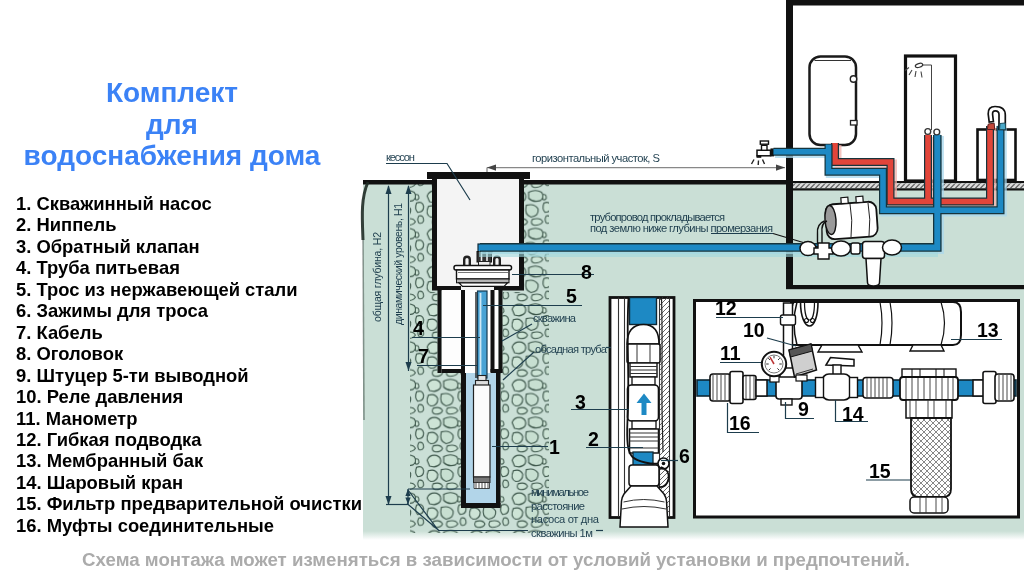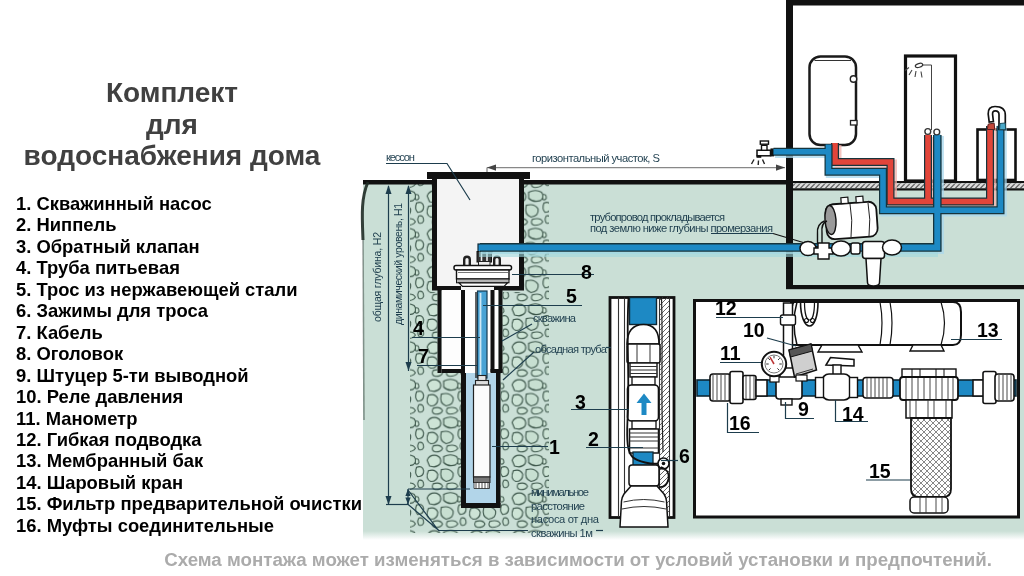--- a/index.html
+++ b/index.html
@@ -1,21 +1,21 @@
 <!DOCTYPE html>
 <html><head><meta charset="utf-8">
 <style>
 html,body{margin:0;padding:0;width:1024px;height:576px;background:#fff;overflow:hidden}
 *{box-sizing:border-box}
 .abs{position:absolute}
 .title{position:absolute;left:0;top:77px;width:344px;text-align:center;
- font:bold 28px "Liberation Sans",sans-serif;color:#404040;line-height:31.5px}
+ font:bold 28px "Liberation Sans",sans-serif;color:#3b82f6;line-height:31.5px}
 .list{position:absolute;left:16px;top:193px;font:bold 18.4px "Liberation Sans",sans-serif;
  color:#000;line-height:21.45px}
-.cap{position:absolute;left:0;top:549px;width:992px;text-align:right;
+.cap{position:absolute;left:0;top:549px;width:992px;text-align:center;
  font:bold 18.7px "Liberation Sans",sans-serif;color:#ababab}
 </style></head>
 <body>
 <div class="title">Комплект<br>для<br>водоснабжения дома</div>
 <div class="list">1.&nbsp;Скважинный насос<br>2.&nbsp;Ниппель<br>3.&nbsp;Обратный клапан<br>4.&nbsp;Труба питьевая<br>5.&nbsp;Трос из нержавеющей стали<br>6.&nbsp;Зажимы для троса<br>7.&nbsp;Кабель<br>8.&nbsp;Оголовок<br>9.&nbsp;Штуцер 5-ти выводной<br>10.&nbsp;Реле давления<br>11.&nbsp;Манометр<br>12.&nbsp;Гибкая подводка<br>13.&nbsp;Мембранный бак<br>14.&nbsp;Шаровый кран<br>15.&nbsp;Фильтр предварительной очистки<br>16.&nbsp;Муфты соединительные</div>
 <div class="cap">Схема монтажа может изменяться в зависимости от условий установки и предпочтений.</div>
 <svg class="abs" style="left:0;top:0" width="1024" height="576" viewBox="0 0 1024 576" font-family="&quot;Liberation Sans&quot;,sans-serif">
 <defs>
 <pattern id="stones" width="36" height="32" patternUnits="userSpaceOnUse" patternTransform="scale(1.18)">
  <path d="M2,6 Q4,1 10,2 Q15,4 13,9 Q10,13 4,11 Z" fill="#cde4d6" stroke="#3c564a" stroke-width="0.95"></path>

